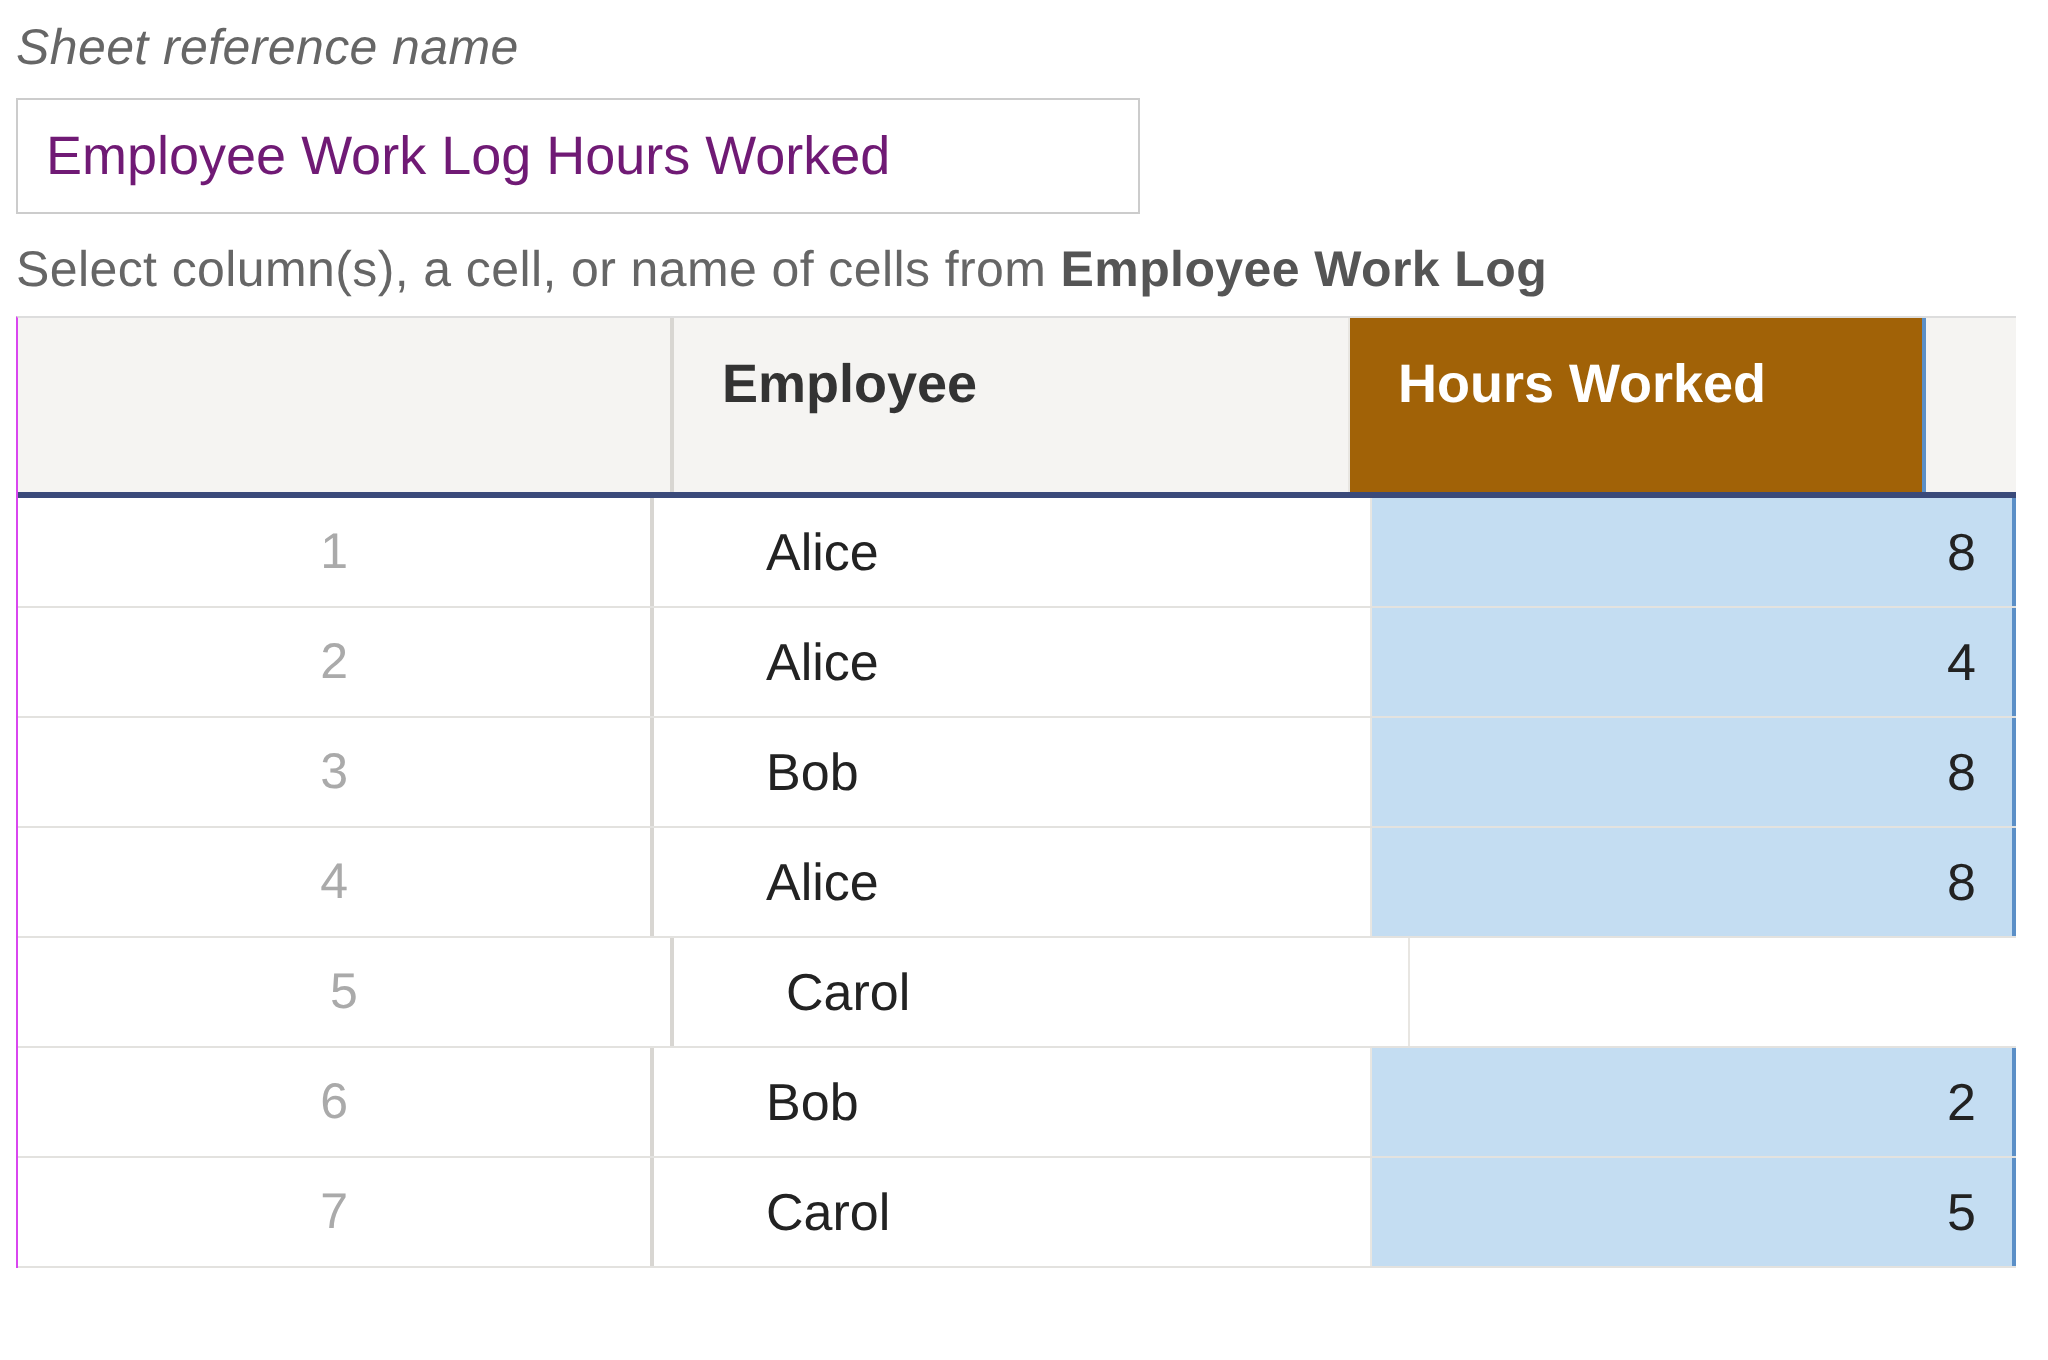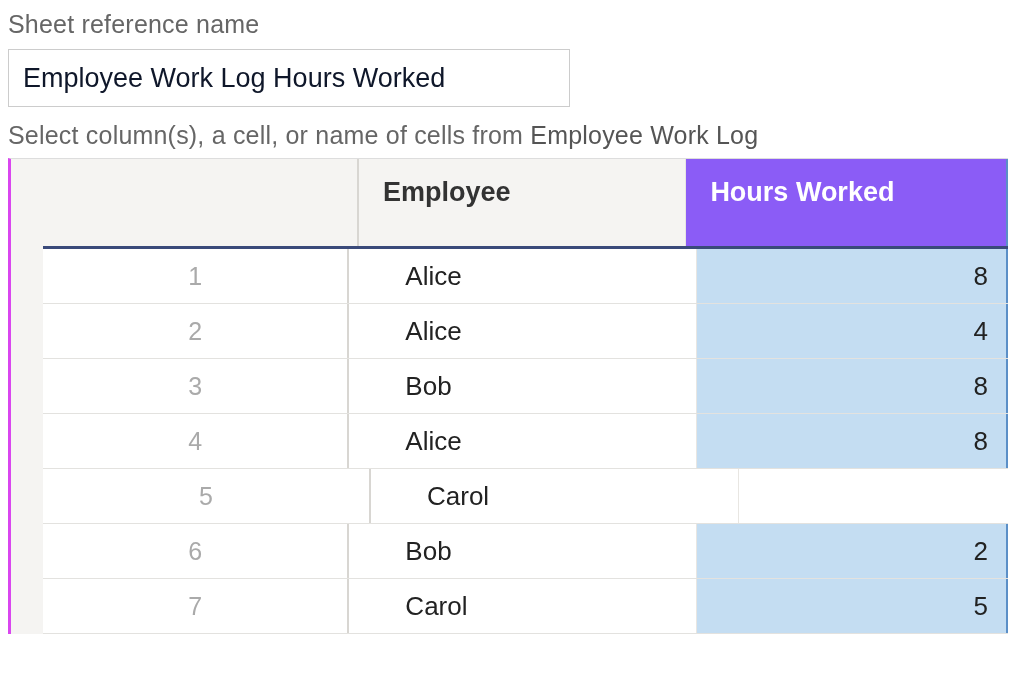--- a/index.html
+++ b/index.html
@@ -11,49 +11,49 @@
       font-family: "Helvetica Neue", Helvetica, Arial, sans-serif;
       background: #ffffff;
       padding: 10px 8px;
       color: #333;
     }
     .field-label {
       font-size: 25px;
       color: #666666;
       margin-bottom: 10px;
       letter-spacing: 0.2px;
+      font-style: italic;
     }
     .text-input {
       width: 562px;
       height: 58px;
       border: 1px solid #cccccc;
       font-size: 27px;
       padding: 0 14px;
-      color: #0f172a;
+      color: #701a75;
       outline: none;
       background: #ffffff;
       font-family: inherit;
     }
     .instruction {
       font-size: 25px;
       color: #666666;
       margin-top: 14px;
       margin-bottom: 8px;
       letter-spacing: 0.2px;
     }
     .instruction .bold {
-      font-weight: 400;
+      font-weight: 700;
       color: #555555;
     }
     .grid-wrap {
       border-top: 1px solid #dddddd;
-      border-left: 3px solid #d946ef;
+      border-left: 1px solid #d946ef;
       width: 1000px;
       background: #f5f4f2;
-      padding-left: 32px;
     }
     .grid-header {
       display: flex;
       height: 90px;
       border-bottom: 3px solid #3a4a7a;
     }
     .hcell-rownum {
       width: 328px;
       background: #f5f4f2;
       border-right: 2px solid #d8d6d2;
@@ -65,22 +65,22 @@
       font-size: 27px;
       font-weight: 700;
     }
     .hcell-employee {
       width: 338px;
       background: #f5f4f2;
       color: #333333;
       border-right: 1px solid #e8e6e2;
     }
     .hcell-hours {
-      width: 332px;
-      background: #8b5cf6;
+      width: 288px;
+      background: #a16207;
       color: #ffffff;
       border-right: 2px solid #5b8fc7;
     }
     .grid-row {
       display: flex;
       height: 55px;
       border-bottom: 1px solid #e3e2df;
       background: #ffffff;
     }
     .cell-rownum {

